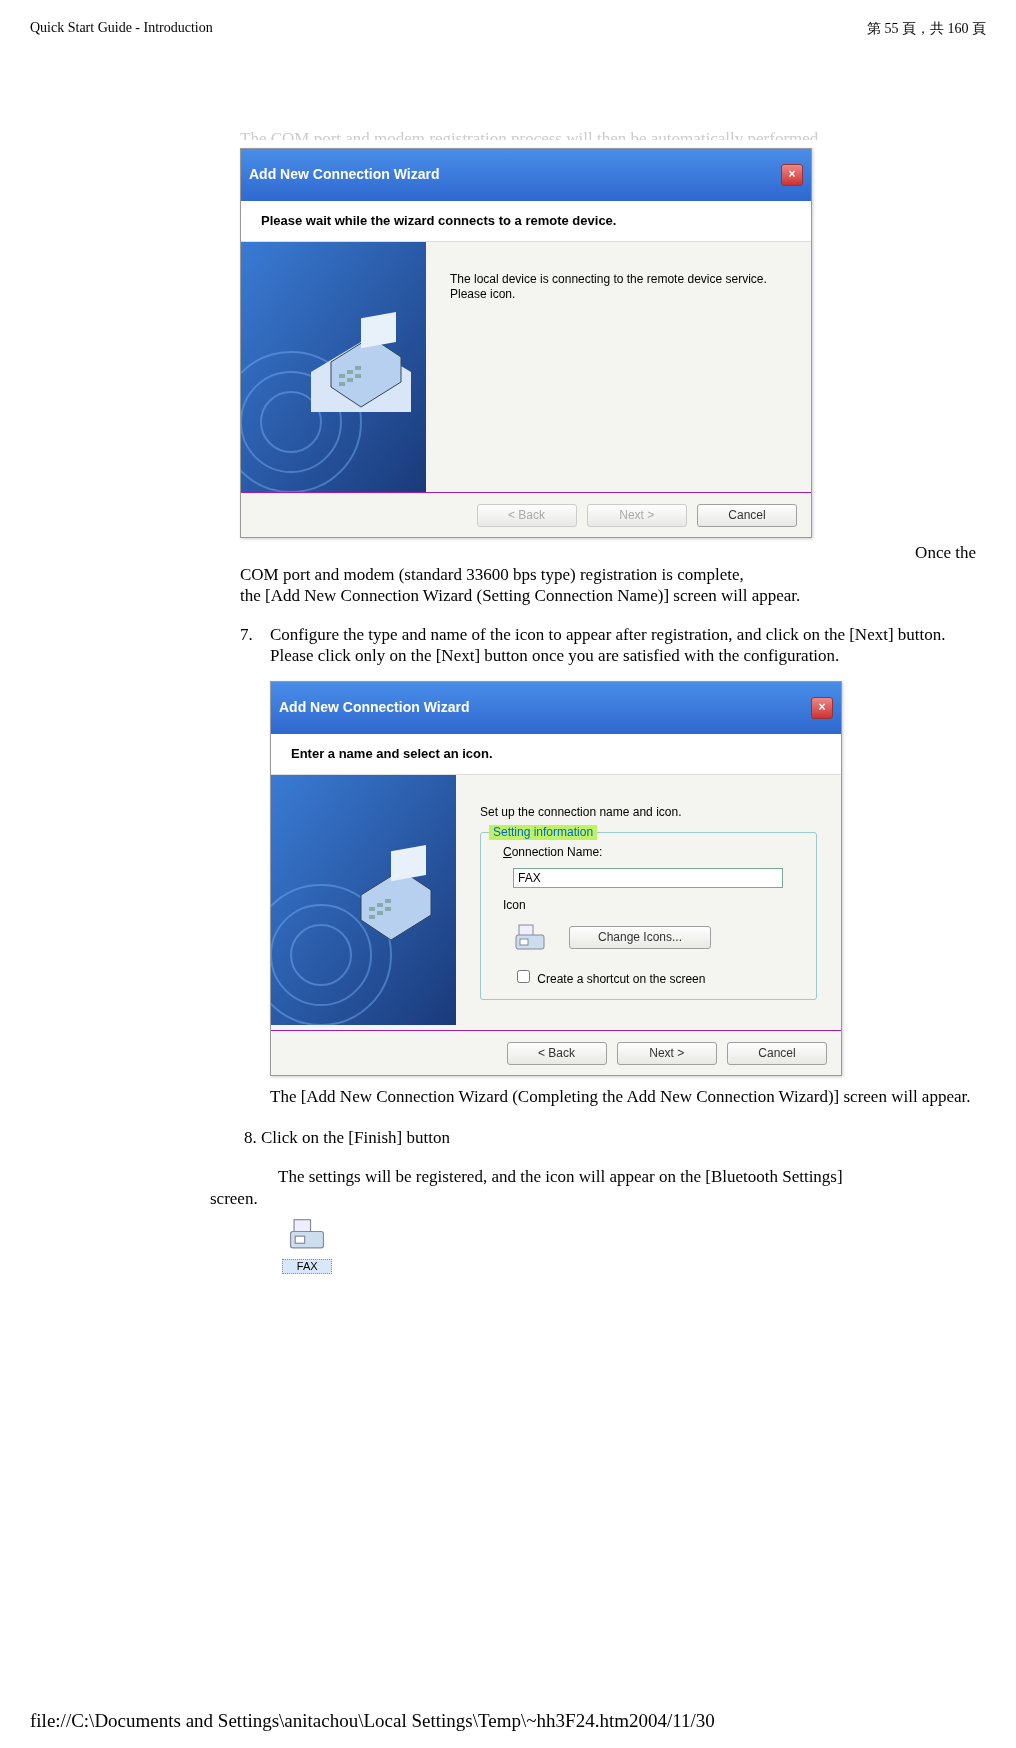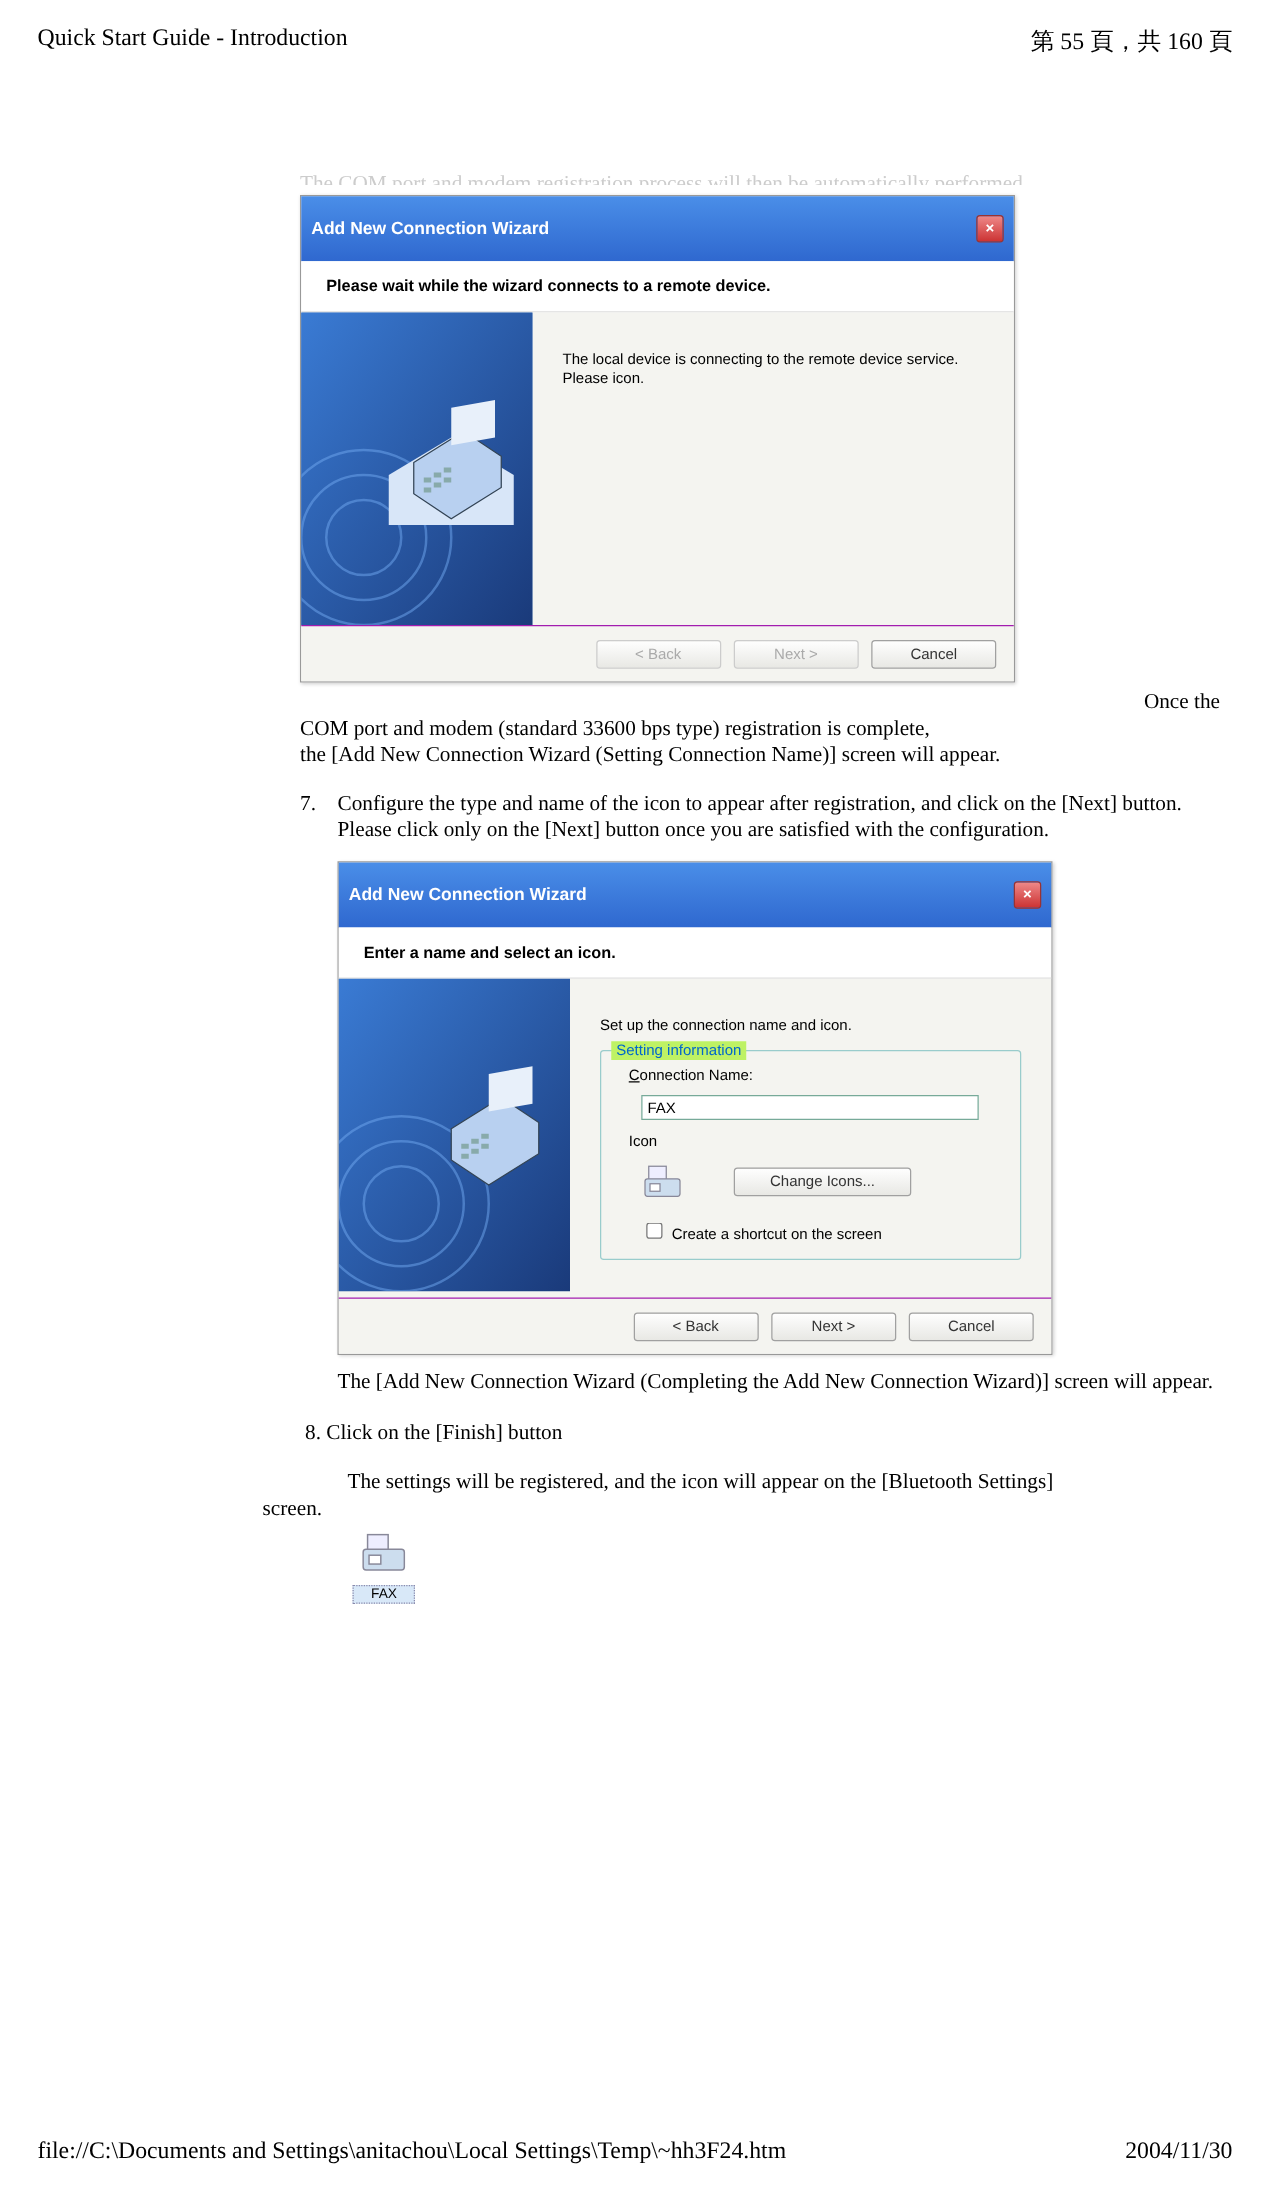--- a/index.html
+++ b/index.html
@@ -14,21 +14,21 @@
   .page {
     width: 1016px;
     height: 1748px;
     position: relative;
     padding: 20px 30px 0 30px;
     box-sizing: border-box;
   }
   .header {
     display: flex;
     justify-content: space-between;
-    font-size: 19px;
+    font-size: 14px;
   }
   .content {
     margin-left: 210px;
     margin-right: 10px;
     margin-top: 90px;
     font-size: 17px;
     line-height: 1.25;
   }
   .dialog {
     width: 570px;
@@ -148,21 +148,21 @@
   }
   .label-inline {
     margin-left: 10px;
     font-size: 12px;
   }
   .icon-row {
     display: flex;
     align-items: center;
     margin-top: 8px;
     margin-left: 20px;
-    gap: 34px;
+    gap: 16px;
   }
   .fax-icon-small {
     width: 34px;
     height: 34px;
   }
   .checkbox-row {
     margin-top: 12px;
     margin-left: 20px;
     font-size: 12px;
   }
@@ -191,23 +191,21 @@
     font-size: 11px;
     width: 50px;
   }
 
   .footer {
     position: absolute;
     bottom: 16px;
     left: 30px;
     right: 30px;
     display: flex;
-    justify-content: space-between;
     font-size: 19px;
-    gap: 35px;
   }
 </style>
 </head>
 <body>
 
 <div class="page">
   <div class="header">
     <span>Quick Start Guide - Introduction</span>
     <span>
       <span>第 </span><span>55</span><span> 頁，共 </span><span>160</span><span> 頁</span>

